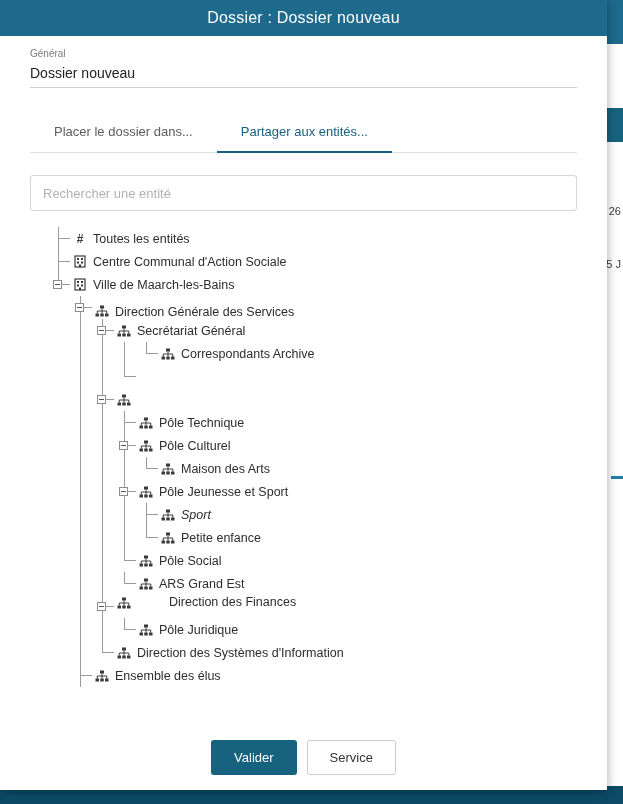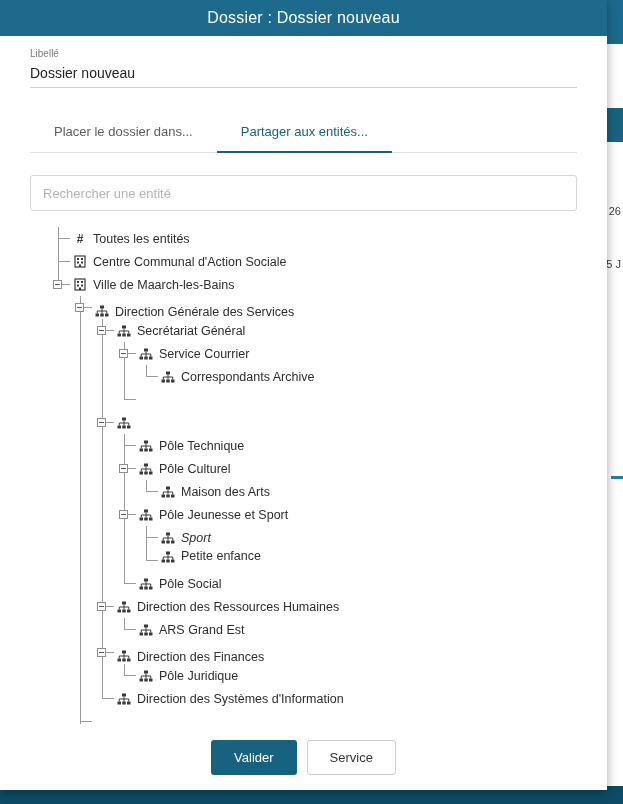--- a/index.html
+++ b/index.html
@@ -254,21 +254,21 @@
   <div class="bg-bottom-strip"></div>
 </div>
 
 <div class="modal">
 
   <div class="modal-title">Dossier : Dossier nouveau</div>
 
   <div class="modal-body">
 
     <div class="field">
-      <div class="field-label">Libellé</div>
+      <div class="field-label">Général</div>
       <input class="field-input" type="text" value="Dossier nouveau" style="">
     </div>
 
     <div class="tabs">
       <div class="tab">Placer le dossier dans...</div>
       <div class="tab active">Partager aux entités...</div>
     </div>
 
     <div class="search-wrap">
       <input class="search-input" type="text" placeholder="Rechercher une entité" style="">
@@ -354,187 +354,168 @@
                 <path d="M7 3.5 V6 M2.25 8.5 V6 M7 8.5 V6 M11.75 8.5 V6 M2.25 6 H11.75" stroke="#3a3a3a" stroke-width="1" fill="none"></path>
               </svg>
             </span>
             <span class="node-label">Secrétariat Général</span>
           </div>
         </div>
         <div class="tree-row">
           <div class="connector" style="left: 50px;"></div>
           <div class="connector" style="left: 72px;"></div>
           <div class="connector" style="left: 94px;"></div>
+          <div class="connector" style="left: 116px; height: 12px;"></div>
+          <div class="elbow" style="left: 116px; width: 12px;"></div>
+          <div style="position: absolute; left: 130px; display: flex; align-items: center; top: 0px; height: 23px;">
+            <span class="node-icon">
+              <svg width="14" height="12" viewBox="0 0 14 12">
+                <rect x="5" y="0.5" width="4" height="3" fill="#3a3a3a"></rect>
+                <rect x="0.5" y="8.5" width="3.5" height="3" fill="#3a3a3a"></rect>
+                <rect x="5.25" y="8.5" width="3.5" height="3" fill="#3a3a3a"></rect>
+                <rect x="10" y="8.5" width="3.5" height="3" fill="#3a3a3a"></rect>
+                <path d="M7 3.5 V6 M2.25 8.5 V6 M7 8.5 V6 M11.75 8.5 V6 M2.25 6 H11.75" stroke="#3a3a3a" stroke-width="1" fill="none"></path>
+              </svg>
+            </span>
+            <span class="node-label">Correspondants Archive</span>
+          </div>
+        </div>
+        <div class="tree-row">
+          <div class="connector" style="left: 50px;"></div>
+          <div class="connector" style="left: 72px;"></div>
+          <div class="connector" style="left: 94px; height: 12px;"></div>
+          <div class="elbow" style="left: 94px; width: 12px;"></div>
+        </div>
+        <div class="tree-row">
+          <div class="connector" style="left: 50px;"></div>
+          <div class="connector" style="left: 72px;"></div>
+          <div class="elbow" style="left: 72px; width: 12px;"></div>
+          <div class="toggle" style="left: 67px;"></div>
+          <div style="position: absolute; left: 86px; display: flex; align-items: center; top: 0px; height: 23px;">
+            <span class="node-icon">
+              <svg width="14" height="12" viewBox="0 0 14 12">
+                <rect x="5" y="0.5" width="4" height="3" fill="#3a3a3a"></rect>
+                <rect x="0.5" y="8.5" width="3.5" height="3" fill="#3a3a3a"></rect>
+                <rect x="5.25" y="8.5" width="3.5" height="3" fill="#3a3a3a"></rect>
+                <rect x="10" y="8.5" width="3.5" height="3" fill="#3a3a3a"></rect>
+                <path d="M7 3.5 V6 M2.25 8.5 V6 M7 8.5 V6 M11.75 8.5 V6 M2.25 6 H11.75" stroke="#3a3a3a" stroke-width="1" fill="none"></path>
+              </svg>
+            </span>
+          </div>
+        </div>
+        <div class="tree-row">
+          <div class="connector" style="left: 50px;"></div>
+          <div class="connector" style="left: 72px;"></div>
+          <div class="connector" style="left: 94px;"></div>
+          <div class="elbow" style="left: 94px; width: 12px;"></div>
+          <div style="position: absolute; left: 108px; display: flex; align-items: center; top: 0px; height: 23px;">
+            <span class="node-icon">
+              <svg width="14" height="12" viewBox="0 0 14 12">
+                <rect x="5" y="0.5" width="4" height="3" fill="#3a3a3a"></rect>
+                <rect x="0.5" y="8.5" width="3.5" height="3" fill="#3a3a3a"></rect>
+                <rect x="5.25" y="8.5" width="3.5" height="3" fill="#3a3a3a"></rect>
+                <rect x="10" y="8.5" width="3.5" height="3" fill="#3a3a3a"></rect>
+                <path d="M7 3.5 V6 M2.25 8.5 V6 M7 8.5 V6 M11.75 8.5 V6 M2.25 6 H11.75" stroke="#3a3a3a" stroke-width="1" fill="none"></path>
+              </svg>
+            </span>
+            <span class="node-label">Pôle Technique</span>
+          </div>
+        </div>
+        <div class="tree-row">
+          <div class="connector" style="left: 50px;"></div>
+          <div class="connector" style="left: 72px;"></div>
+          <div class="connector" style="left: 94px;"></div>
           <div class="elbow" style="left: 94px; width: 12px;"></div>
           <div class="toggle" style="left: 89px;"></div>
           <div style="position: absolute; left: 108px; display: flex; align-items: center; top: 0px; height: 23px;">
             <span class="node-icon">
               <svg width="14" height="12" viewBox="0 0 14 12">
                 <rect x="5" y="0.5" width="4" height="3" fill="#3a3a3a"></rect>
                 <rect x="0.5" y="8.5" width="3.5" height="3" fill="#3a3a3a"></rect>
                 <rect x="5.25" y="8.5" width="3.5" height="3" fill="#3a3a3a"></rect>
                 <rect x="10" y="8.5" width="3.5" height="3" fill="#3a3a3a"></rect>
                 <path d="M7 3.5 V6 M2.25 8.5 V6 M7 8.5 V6 M11.75 8.5 V6 M2.25 6 H11.75" stroke="#3a3a3a" stroke-width="1" fill="none"></path>
               </svg>
             </span>
-            <span class="node-label">Service Courrier</span>
+            <span class="node-label">Pôle Culturel</span>
           </div>
         </div>
         <div class="tree-row">
           <div class="connector" style="left: 50px;"></div>
           <div class="connector" style="left: 72px;"></div>
           <div class="connector" style="left: 94px;"></div>
           <div class="connector" style="left: 116px; height: 12px;"></div>
           <div class="elbow" style="left: 116px; width: 12px;"></div>
           <div style="position: absolute; left: 130px; display: flex; align-items: center; top: 0px; height: 23px;">
             <span class="node-icon">
               <svg width="14" height="12" viewBox="0 0 14 12">
                 <rect x="5" y="0.5" width="4" height="3" fill="#3a3a3a"></rect>
                 <rect x="0.5" y="8.5" width="3.5" height="3" fill="#3a3a3a"></rect>
                 <rect x="5.25" y="8.5" width="3.5" height="3" fill="#3a3a3a"></rect>
                 <rect x="10" y="8.5" width="3.5" height="3" fill="#3a3a3a"></rect>
                 <path d="M7 3.5 V6 M2.25 8.5 V6 M7 8.5 V6 M11.75 8.5 V6 M2.25 6 H11.75" stroke="#3a3a3a" stroke-width="1" fill="none"></path>
               </svg>
             </span>
-            <span class="node-label">Correspondants Archive</span>
-          </div>
-        </div>
-        <div class="tree-row">
-          <div class="connector" style="left: 50px;"></div>
-          <div class="connector" style="left: 72px;"></div>
-          <div class="connector" style="left: 94px; height: 12px;"></div>
-          <div class="elbow" style="left: 94px; width: 12px;"></div>
-        </div>
-        <div class="tree-row">
-          <div class="connector" style="left: 50px;"></div>
-          <div class="connector" style="left: 72px;"></div>
-          <div class="elbow" style="left: 72px; width: 12px;"></div>
-          <div class="toggle" style="left: 67px;"></div>
-          <div style="position: absolute; left: 86px; display: flex; align-items: center; top: 0px; height: 23px;">
-            <span class="node-icon">
-              <svg width="14" height="12" viewBox="0 0 14 12">
-                <rect x="5" y="0.5" width="4" height="3" fill="#3a3a3a"></rect>
-                <rect x="0.5" y="8.5" width="3.5" height="3" fill="#3a3a3a"></rect>
-                <rect x="5.25" y="8.5" width="3.5" height="3" fill="#3a3a3a"></rect>
-                <rect x="10" y="8.5" width="3.5" height="3" fill="#3a3a3a"></rect>
-                <path d="M7 3.5 V6 M2.25 8.5 V6 M7 8.5 V6 M11.75 8.5 V6 M2.25 6 H11.75" stroke="#3a3a3a" stroke-width="1" fill="none"></path>
-              </svg>
-            </span>
-          </div>
-        </div>
-        <div class="tree-row">
-          <div class="connector" style="left: 50px;"></div>
-          <div class="connector" style="left: 72px;"></div>
-          <div class="connector" style="left: 94px;"></div>
-          <div class="elbow" style="left: 94px; width: 12px;"></div>
-          <div style="position: absolute; left: 108px; display: flex; align-items: center; top: 0px; height: 23px;">
-            <span class="node-icon">
-              <svg width="14" height="12" viewBox="0 0 14 12">
-                <rect x="5" y="0.5" width="4" height="3" fill="#3a3a3a"></rect>
-                <rect x="0.5" y="8.5" width="3.5" height="3" fill="#3a3a3a"></rect>
-                <rect x="5.25" y="8.5" width="3.5" height="3" fill="#3a3a3a"></rect>
-                <rect x="10" y="8.5" width="3.5" height="3" fill="#3a3a3a"></rect>
-                <path d="M7 3.5 V6 M2.25 8.5 V6 M7 8.5 V6 M11.75 8.5 V6 M2.25 6 H11.75" stroke="#3a3a3a" stroke-width="1" fill="none"></path>
-              </svg>
-            </span>
-            <span class="node-label">Pôle Technique</span>
+            <span class="node-label">Maison des Arts</span>
           </div>
         </div>
         <div class="tree-row">
           <div class="connector" style="left: 50px;"></div>
           <div class="connector" style="left: 72px;"></div>
           <div class="connector" style="left: 94px;"></div>
           <div class="elbow" style="left: 94px; width: 12px;"></div>
           <div class="toggle" style="left: 89px;"></div>
           <div style="position: absolute; left: 108px; display: flex; align-items: center; top: 0px; height: 23px;">
             <span class="node-icon">
               <svg width="14" height="12" viewBox="0 0 14 12">
                 <rect x="5" y="0.5" width="4" height="3" fill="#3a3a3a"></rect>
                 <rect x="0.5" y="8.5" width="3.5" height="3" fill="#3a3a3a"></rect>
                 <rect x="5.25" y="8.5" width="3.5" height="3" fill="#3a3a3a"></rect>
                 <rect x="10" y="8.5" width="3.5" height="3" fill="#3a3a3a"></rect>
                 <path d="M7 3.5 V6 M2.25 8.5 V6 M7 8.5 V6 M11.75 8.5 V6 M2.25 6 H11.75" stroke="#3a3a3a" stroke-width="1" fill="none"></path>
               </svg>
             </span>
-            <span class="node-label">Pôle Culturel</span>
+            <span class="node-label">Pôle Jeunesse et Sport</span>
+          </div>
+        </div>
+        <div class="tree-row">
+          <div class="connector" style="left: 50px;"></div>
+          <div class="connector" style="left: 72px;"></div>
+          <div class="connector" style="left: 94px;"></div>
+          <div class="connector" style="left: 116px;"></div>
+          <div class="elbow" style="left: 116px; width: 12px;"></div>
+          <div style="position: absolute; left: 130px; display: flex; align-items: center; top: 0px; height: 23px; font-style: italic;">
+            <span class="node-icon">
+              <svg width="14" height="12" viewBox="0 0 14 12">
+                <rect x="5" y="0.5" width="4" height="3" fill="#3a3a3a"></rect>
+                <rect x="0.5" y="8.5" width="3.5" height="3" fill="#3a3a3a"></rect>
+                <rect x="5.25" y="8.5" width="3.5" height="3" fill="#3a3a3a"></rect>
+                <rect x="10" y="8.5" width="3.5" height="3" fill="#3a3a3a"></rect>
+                <path d="M7 3.5 V6 M2.25 8.5 V6 M7 8.5 V6 M11.75 8.5 V6 M2.25 6 H11.75" stroke="#3a3a3a" stroke-width="1" fill="none"></path>
+              </svg>
+            </span>
+            <span class="node-label">Sport</span>
           </div>
         </div>
         <div class="tree-row">
           <div class="connector" style="left: 50px;"></div>
           <div class="connector" style="left: 72px;"></div>
           <div class="connector" style="left: 94px;"></div>
           <div class="connector" style="left: 116px; height: 12px;"></div>
           <div class="elbow" style="left: 116px; width: 12px;"></div>
           <div style="position: absolute; left: 130px; display: flex; align-items: center; top: 0px; height: 23px;">
             <span class="node-icon">
               <svg width="14" height="12" viewBox="0 0 14 12">
                 <rect x="5" y="0.5" width="4" height="3" fill="#3a3a3a"></rect>
                 <rect x="0.5" y="8.5" width="3.5" height="3" fill="#3a3a3a"></rect>
                 <rect x="5.25" y="8.5" width="3.5" height="3" fill="#3a3a3a"></rect>
                 <rect x="10" y="8.5" width="3.5" height="3" fill="#3a3a3a"></rect>
                 <path d="M7 3.5 V6 M2.25 8.5 V6 M7 8.5 V6 M11.75 8.5 V6 M2.25 6 H11.75" stroke="#3a3a3a" stroke-width="1" fill="none"></path>
               </svg>
             </span>
-            <span class="node-label">Maison des Arts</span>
-          </div>
-        </div>
-        <div class="tree-row">
-          <div class="connector" style="left: 50px;"></div>
-          <div class="connector" style="left: 72px;"></div>
-          <div class="connector" style="left: 94px;"></div>
-          <div class="elbow" style="left: 94px; width: 12px;"></div>
-          <div class="toggle" style="left: 89px;"></div>
-          <div style="position: absolute; left: 108px; display: flex; align-items: center; top: 0px; height: 23px;">
-            <span class="node-icon">
-              <svg width="14" height="12" viewBox="0 0 14 12">
-                <rect x="5" y="0.5" width="4" height="3" fill="#3a3a3a"></rect>
-                <rect x="0.5" y="8.5" width="3.5" height="3" fill="#3a3a3a"></rect>
-                <rect x="5.25" y="8.5" width="3.5" height="3" fill="#3a3a3a"></rect>
-                <rect x="10" y="8.5" width="3.5" height="3" fill="#3a3a3a"></rect>
-                <path d="M7 3.5 V6 M2.25 8.5 V6 M7 8.5 V6 M11.75 8.5 V6 M2.25 6 H11.75" stroke="#3a3a3a" stroke-width="1" fill="none"></path>
-              </svg>
-            </span>
-            <span class="node-label">Pôle Jeunesse et Sport</span>
-          </div>
-        </div>
-        <div class="tree-row">
-          <div class="connector" style="left: 50px;"></div>
-          <div class="connector" style="left: 72px;"></div>
-          <div class="connector" style="left: 94px;"></div>
-          <div class="connector" style="left: 116px;"></div>
-          <div class="elbow" style="left: 116px; width: 12px;"></div>
-          <div style="position: absolute; left: 130px; display: flex; align-items: center; top: 0px; height: 23px; font-style: italic;">
-            <span class="node-icon">
-              <svg width="14" height="12" viewBox="0 0 14 12">
-                <rect x="5" y="0.5" width="4" height="3" fill="#3a3a3a"></rect>
-                <rect x="0.5" y="8.5" width="3.5" height="3" fill="#3a3a3a"></rect>
-                <rect x="5.25" y="8.5" width="3.5" height="3" fill="#3a3a3a"></rect>
-                <rect x="10" y="8.5" width="3.5" height="3" fill="#3a3a3a"></rect>
-                <path d="M7 3.5 V6 M2.25 8.5 V6 M7 8.5 V6 M11.75 8.5 V6 M2.25 6 H11.75" stroke="#3a3a3a" stroke-width="1" fill="none"></path>
-              </svg>
-            </span>
-            <span class="node-label">Sport</span>
-          </div>
-        </div>
-        <div class="tree-row">
-          <div class="connector" style="left: 50px;"></div>
-          <div class="connector" style="left: 72px;"></div>
-          <div class="connector" style="left: 94px;"></div>
-          <div class="connector" style="left: 116px; height: 12px;"></div>
-          <div class="elbow" style="left: 116px; width: 12px;"></div>
-          <div style="position: absolute; left: 130px; display: flex; align-items: flex-start; top: 0px; height: 23px;">
-            <span class="node-icon">
-              <svg width="14" height="12" viewBox="0 0 14 12">
-                <rect x="5" y="0.5" width="4" height="3" fill="#3a3a3a"></rect>
-                <rect x="0.5" y="8.5" width="3.5" height="3" fill="#3a3a3a"></rect>
-                <rect x="5.25" y="8.5" width="3.5" height="3" fill="#3a3a3a"></rect>
-                <rect x="10" y="8.5" width="3.5" height="3" fill="#3a3a3a"></rect>
-                <path d="M7 3.5 V6 M2.25 8.5 V6 M7 8.5 V6 M11.75 8.5 V6 M2.25 6 H11.75" stroke="#3a3a3a" stroke-width="1" fill="none"></path>
-              </svg>
-            </span>
             <span class="node-label">Petite enfance</span>
           </div>
         </div>
         <div class="tree-row">
           <div class="connector" style="left: 50px;"></div>
           <div class="connector" style="left: 72px;"></div>
           <div class="connector" style="left: 94px; height: 12px;"></div>
           <div class="elbow" style="left: 94px; width: 12px;"></div>
           <div style="position: absolute; left: 108px; display: flex; align-items: center; top: 0px; height: 23px;">
             <span class="node-icon">
@@ -545,59 +526,41 @@
                 <rect x="10" y="8.5" width="3.5" height="3" fill="#3a3a3a"></rect>
                 <path d="M7 3.5 V6 M2.25 8.5 V6 M7 8.5 V6 M11.75 8.5 V6 M2.25 6 H11.75" stroke="#3a3a3a" stroke-width="1" fill="none"></path>
               </svg>
             </span>
             <span class="node-label">Pôle Social</span>
           </div>
         </div>
         <div class="tree-row">
           <div class="connector" style="left: 50px;"></div>
           <div class="connector" style="left: 72px;"></div>
-          <div class="elbow" style="left: 72px; width: 12px;"></div>
-          <div class="toggle" style="left: 67px;"></div>
-          <div style="position: absolute; left: 86px; display: flex; align-items: center; top: 0px; height: 23px;">
-            <span class="node-icon">
-              <svg width="14" height="12" viewBox="0 0 14 12">
-                <rect x="5" y="0.5" width="4" height="3" fill="#3a3a3a"></rect>
-                <rect x="0.5" y="8.5" width="3.5" height="3" fill="#3a3a3a"></rect>
-                <rect x="5.25" y="8.5" width="3.5" height="3" fill="#3a3a3a"></rect>
-                <rect x="10" y="8.5" width="3.5" height="3" fill="#3a3a3a"></rect>
-                <path d="M7 3.5 V6 M2.25 8.5 V6 M7 8.5 V6 M11.75 8.5 V6 M2.25 6 H11.75" stroke="#3a3a3a" stroke-width="1" fill="none"></path>
-              </svg>
-            </span>
-            <span class="node-label">Direction des Ressources Humaines</span>
-          </div>
-        </div>
-        <div class="tree-row">
-          <div class="connector" style="left: 50px;"></div>
-          <div class="connector" style="left: 72px;"></div>
           <div class="connector" style="left: 94px; height: 12px;"></div>
           <div class="elbow" style="left: 94px; width: 12px;"></div>
           <div style="position: absolute; left: 108px; display: flex; align-items: center; top: 0px; height: 23px;">
             <span class="node-icon">
               <svg width="14" height="12" viewBox="0 0 14 12">
                 <rect x="5" y="0.5" width="4" height="3" fill="#3a3a3a"></rect>
                 <rect x="0.5" y="8.5" width="3.5" height="3" fill="#3a3a3a"></rect>
                 <rect x="5.25" y="8.5" width="3.5" height="3" fill="#3a3a3a"></rect>
                 <rect x="10" y="8.5" width="3.5" height="3" fill="#3a3a3a"></rect>
                 <path d="M7 3.5 V6 M2.25 8.5 V6 M7 8.5 V6 M11.75 8.5 V6 M2.25 6 H11.75" stroke="#3a3a3a" stroke-width="1" fill="none"></path>
               </svg>
             </span>
             <span class="node-label">ARS Grand Est</span>
           </div>
         </div>
         <div class="tree-row">
           <div class="connector" style="left: 50px;"></div>
           <div class="connector" style="left: 72px;"></div>
           <div class="elbow" style="left: 72px; width: 12px;"></div>
           <div class="toggle" style="left: 67px;"></div>
-          <div style="position: absolute; left: 86px; display: flex; align-items: flex-end; top: 0px; height: 23px;">
+          <div style="position: absolute; left: 86px; display: flex; align-items: flex-start; top: 0px; height: 23px; gap: 32px;">
             <span class="node-icon">
               <svg width="14" height="12" viewBox="0 0 14 12">
                 <rect x="5" y="0.5" width="4" height="3" fill="#3a3a3a"></rect>
                 <rect x="0.5" y="8.5" width="3.5" height="3" fill="#3a3a3a"></rect>
                 <rect x="5.25" y="8.5" width="3.5" height="3" fill="#3a3a3a"></rect>
                 <rect x="10" y="8.5" width="3.5" height="3" fill="#3a3a3a"></rect>
                 <path d="M7 3.5 V6 M2.25 8.5 V6 M7 8.5 V6 M11.75 8.5 V6 M2.25 6 H11.75" stroke="#3a3a3a" stroke-width="1" fill="none"></path>
               </svg>
             </span>
             <span class="node-label">Direction des Finances</span>
@@ -634,20 +597,32 @@
                 <rect x="10" y="8.5" width="3.5" height="3" fill="#3a3a3a"></rect>
                 <path d="M7 3.5 V6 M2.25 8.5 V6 M7 8.5 V6 M11.75 8.5 V6 M2.25 6 H11.75" stroke="#3a3a3a" stroke-width="1" fill="none"></path>
               </svg>
             </span>
             <span class="node-label">Direction des Systèmes d'Information</span>
           </div>
         </div>
         <div class="tree-row">
           <div class="connector" style="left: 50px;"></div>
           <div class="elbow" style="left: 50px; width: 12px;"></div>
+          <div style="position: absolute; left: 64px; display: flex; align-items: center; top: 0px; height: 23px;">
+            <span class="node-icon">
+              <svg width="14" height="12" viewBox="0 0 14 12">
+                <rect x="5" y="0.5" width="4" height="3" fill="#3a3a3a"></rect>
+                <rect x="0.5" y="8.5" width="3.5" height="3" fill="#3a3a3a"></rect>
+                <rect x="5.25" y="8.5" width="3.5" height="3" fill="#3a3a3a"></rect>
+                <rect x="10" y="8.5" width="3.5" height="3" fill="#3a3a3a"></rect>
+                <path d="M7 3.5 V6 M2.25 8.5 V6 M7 8.5 V6 M11.75 8.5 V6 M2.25 6 H11.75" stroke="#3a3a3a" stroke-width="1" fill="none"></path>
+              </svg>
+            </span>
+            <span class="node-label">Ensemble des élus</span>
+          </div>
         </div>
       </div>
 
   </div>
 
   <div class="modal-footer">
     <button class="btn btn-primary">Valider</button>
     <button class="btn btn-secondary">Service</button>
   </div>
 

